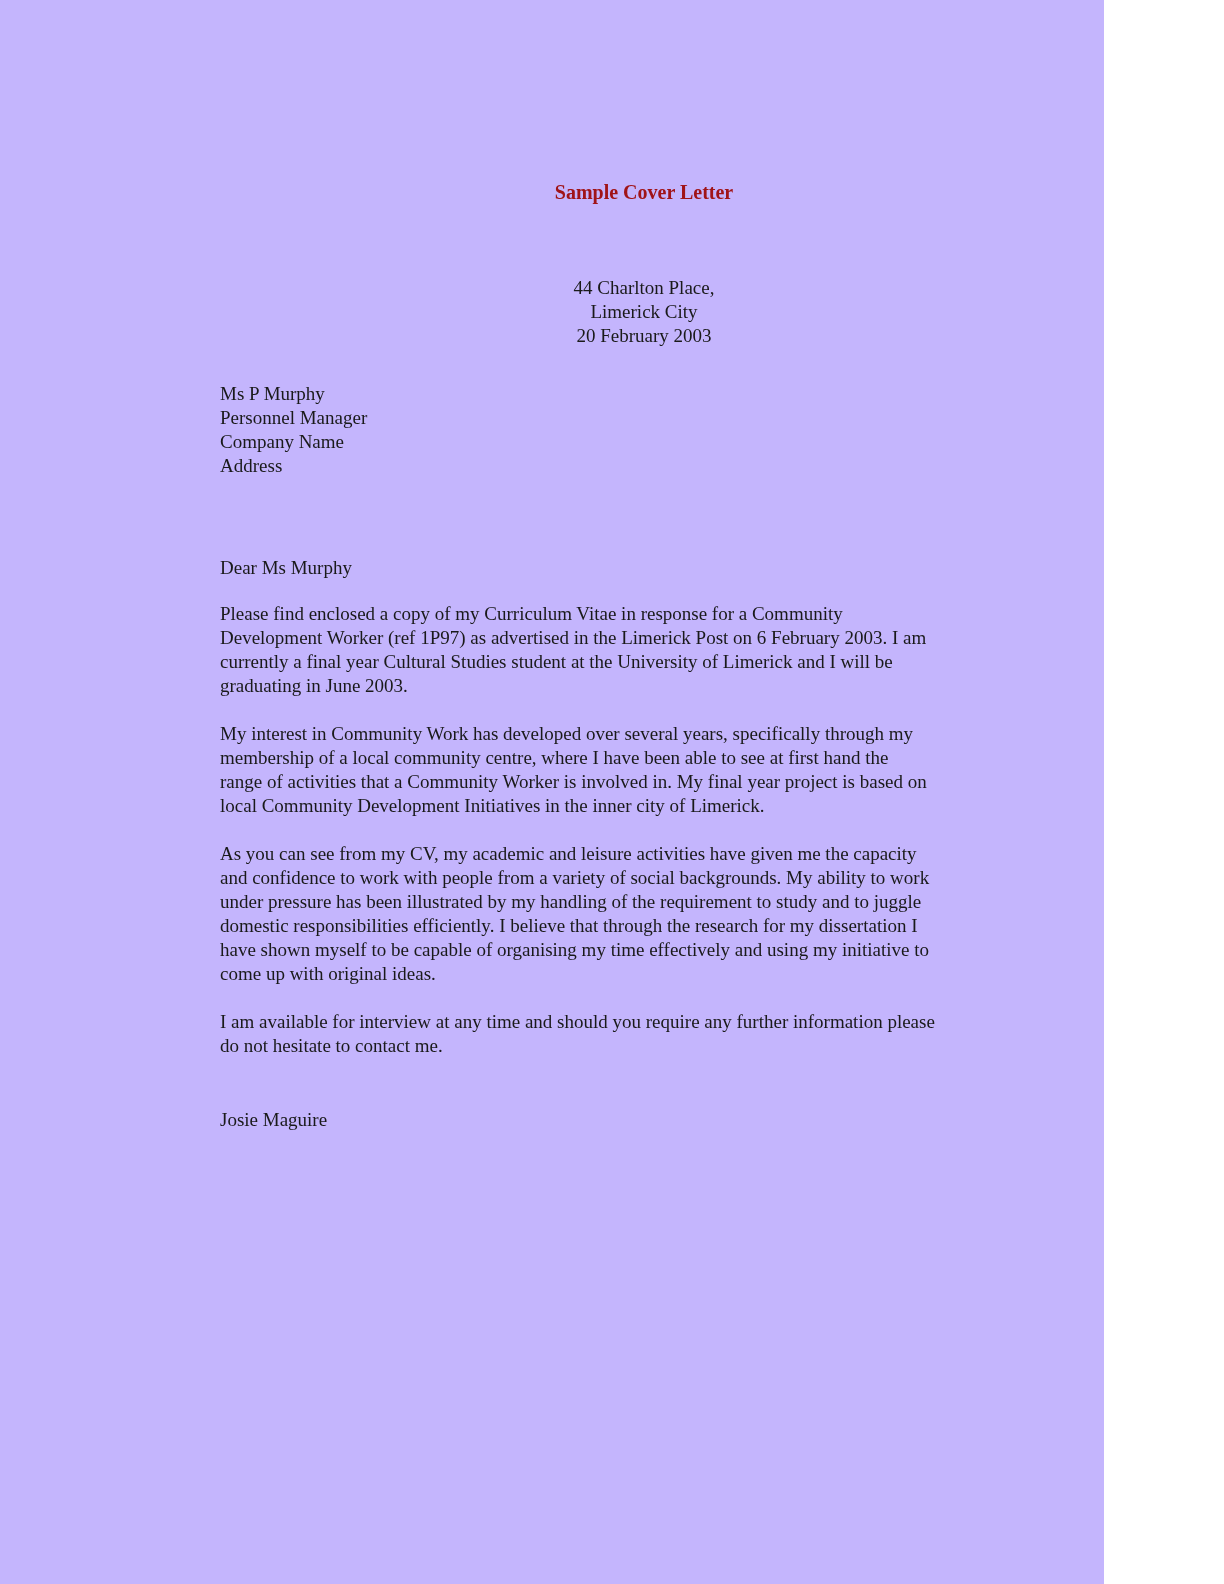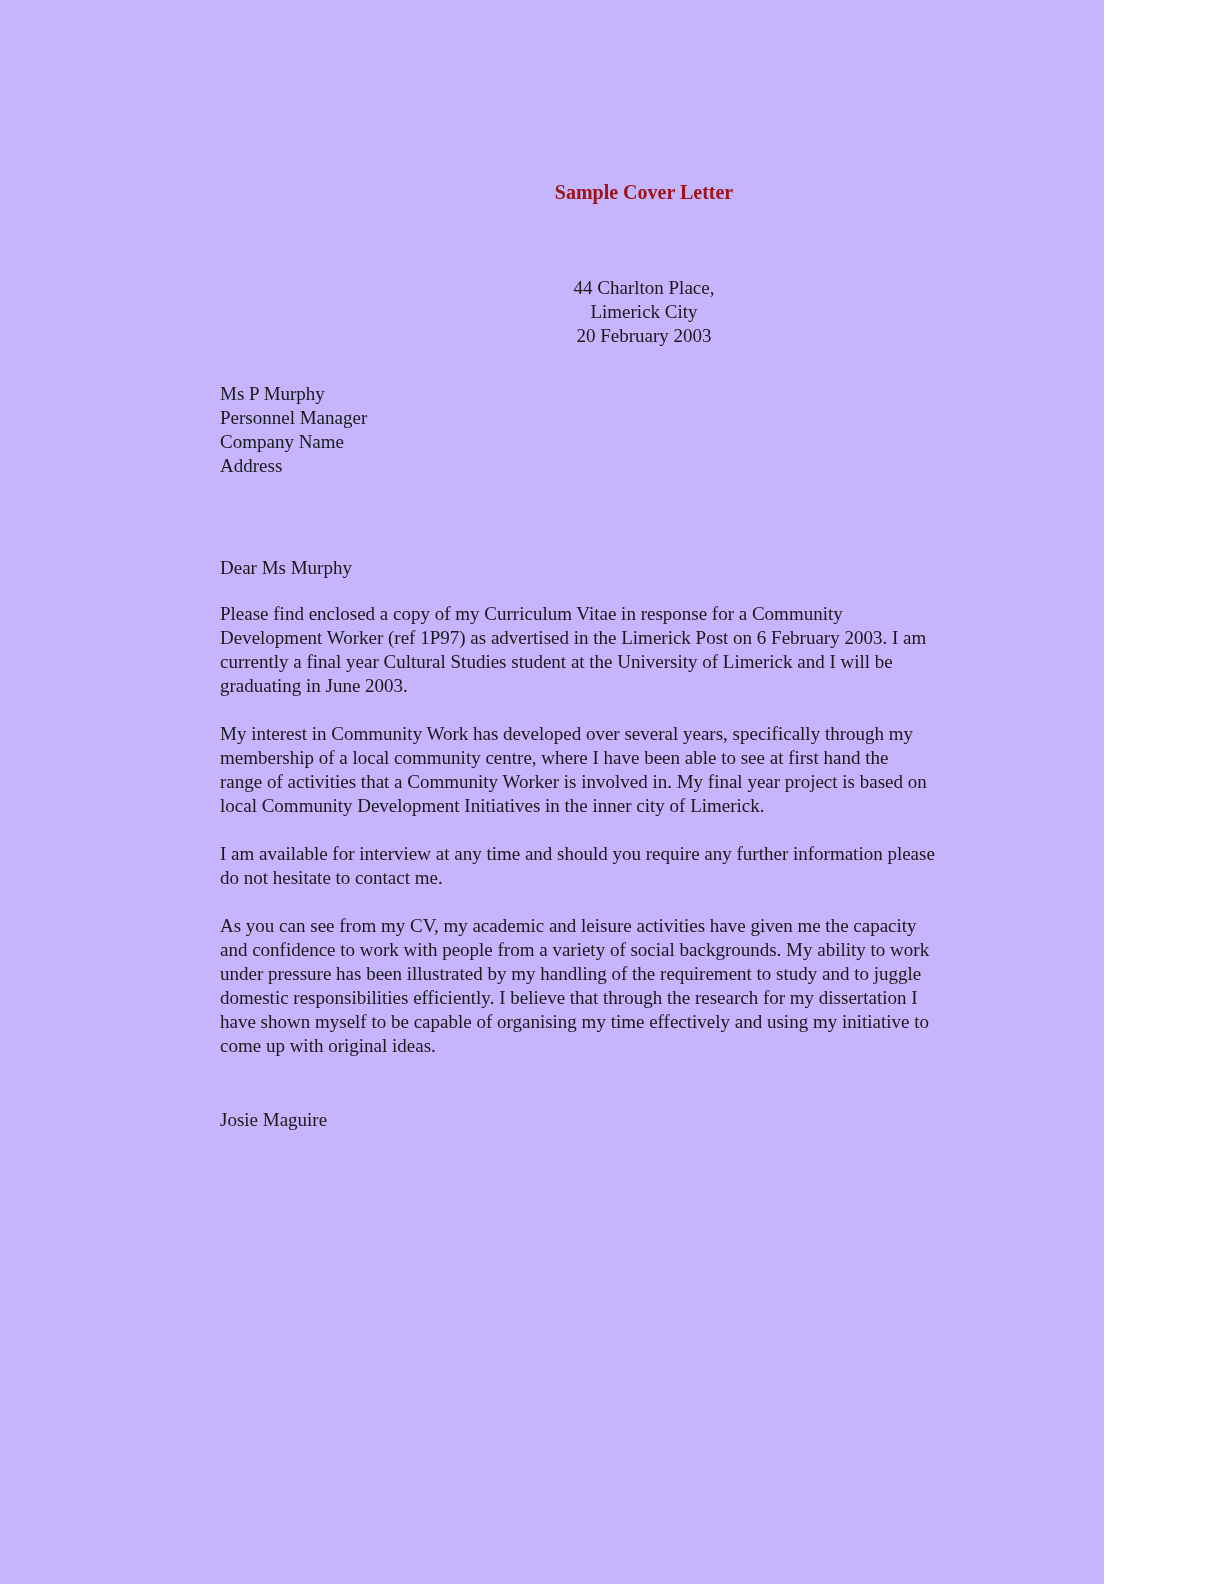--- a/index.html
+++ b/index.html
@@ -86,27 +86,27 @@
     <p>Please find enclosed a copy of my Curriculum Vitae in response for a Community
 Development Worker (ref 1P97) as advertised in the Limerick Post on 6 February 2003.  I am
 currently a final year Cultural Studies student at the University of Limerick and I will be
 graduating in June 2003.</p>
 
     <p>My interest in Community Work has developed over several years, specifically through my
 membership of a local community centre, where I have been able to see at first hand the
 range of activities that a Community Worker is involved in.  My final year project is based on
 local Community Development Initiatives in the inner city of Limerick.</p>
 
-    <p>I am available for interview at any time and should you require any further information please
-do not hesitate to contact me.</p>
-
     <p>As you can see from my CV, my academic and leisure activities have given me the capacity
 and confidence to work with people from a variety of social backgrounds. My ability to work
 under pressure has been illustrated by my handling of the requirement to study and to juggle
 domestic responsibilities efficiently. I believe that through the research for my dissertation I
 have shown myself to be capable of organising my time effectively and using my initiative to
 come up with original ideas.</p>
+
+    <p>I am available for interview at any time and should you require any further information please
+do not hesitate to contact me.</p>
 
 
     <p class="signature">Josie Maguire</p>
   </div>
 
 </div>
 
 </body></html>

